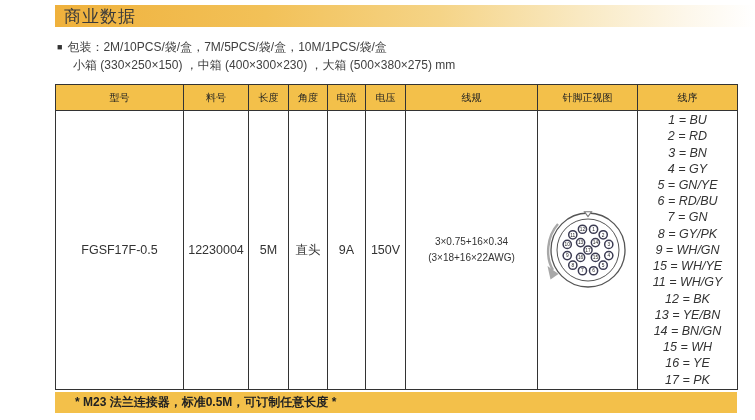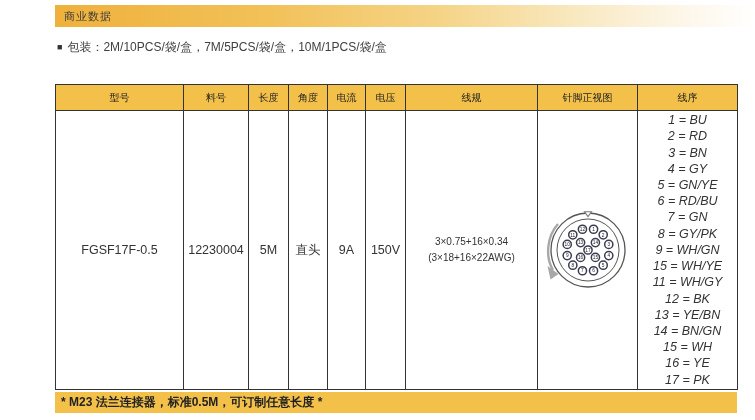--- a/index.html
+++ b/index.html
@@ -5,21 +5,21 @@
   html,body{margin:0;padding:0;}
   body{
     width:755px;height:420px;position:relative;background:#ffffff;
     font-family:"Liberation Sans","DejaVu Sans",sans-serif;color:#333;
     overflow:hidden;
   }
   .topbar{
     position:absolute;left:55px;top:5px;width:700px;height:22px;
     background:linear-gradient(90deg,#efb13c 0%,#f2c158 30%,#f5d487 55%,#f9e9c2 75%,#fdf7ea 90%,#ffffff 100%);
     display:flex;align-items:center;padding-left:9px;box-sizing:border-box;
-    font-size:11px;color:#3a3a3a;letter-spacing:1px;
+    font-size:17px;color:#3a3a3a;letter-spacing:1px;
   }
   .packaging{
     position:absolute;left:57px;top:39px;font-size:12px;line-height:17.5px;color:#404040;
   }
   .packaging .bullet{font-size:9px;vertical-align:1px;margin-right:5px;color:#333;}
   .packaging .line2{padding-left:16px;}
   table.spec{
     position:absolute;left:55px;top:84px;border-collapse:collapse;table-layout:fixed;
   }
   table.spec th,table.spec td{border:1px solid #333;padding:0;}
@@ -31,35 +31,36 @@
     height:278px;text-align:center;vertical-align:middle;font-size:12.5px;color:#333;background:#fff;
   }
   td.wire-cell{
     text-align:left;vertical-align:top;padding:2px 0 0 4px;box-sizing:border-box;
     font-size:11.5px;line-height:16.2px;color:#333;font-style:italic;
   }
   .gauge{line-height:16px;font-size:10px;}
   .pinview-svg{display:block;margin:0 auto;}
   .footnote{
     position:absolute;left:55px;top:392px;width:682px;height:21px;background:#f3c04a;
-    box-sizing:border-box;display:flex;align-items:center;padding-left:6px;
+    box-sizing:border-box;display:flex;align-items:center;padding-left:20px;
     font-size:12px;font-weight:bold;color:#222;
   }
 </style>
 </head>
 <body>
 
 <div class="topbar">
   <span>商业数据</span>
 </div>
 
 <div class="packaging">
   <div>
     <span class="bullet">■</span><span>包装：2M/10PCS/袋/盒，7M/5PCS/袋/盒，10M/1PCS/袋/盒</span>
   </div>
+  <div class="line2">小箱 (330×250×150) ，中箱 (400×300×230) ，大箱 (500×380×275) mm</div>
 </div>
 
 <table class="spec">
   <colgroup>
     <col style="width:128px">
       <col style="width:65px">
       <col style="width:40px">
     <col style="width:39px">
       <col style="width:38px">
       <col style="width:40px">

